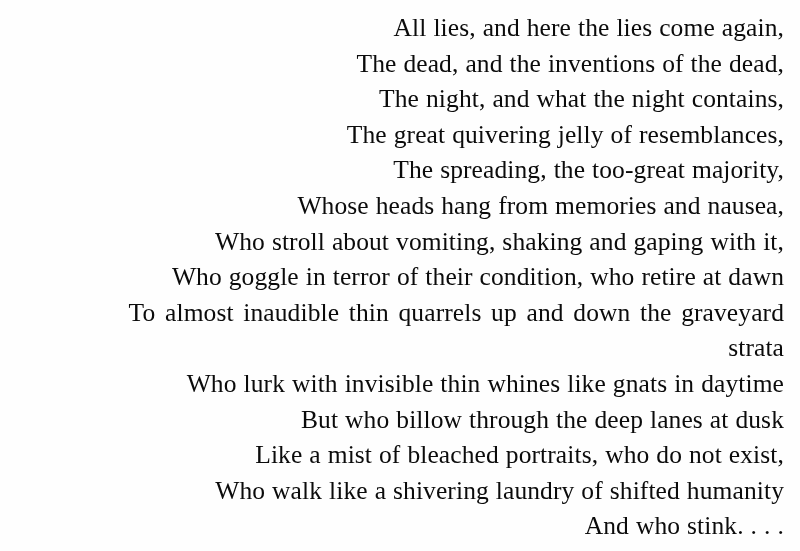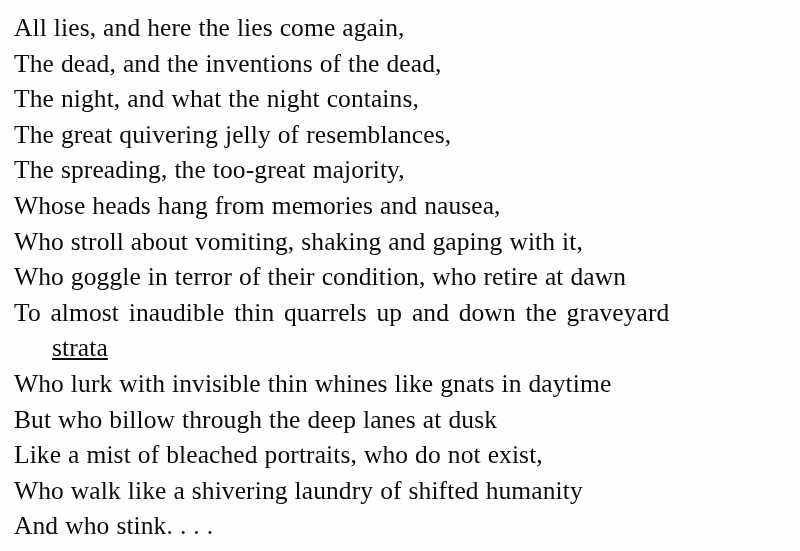--- a/index.html
+++ b/index.html
@@ -26,24 +26,24 @@
     display: block;
     font-size: 25.5px;
     line-height: 35.6px;
     letter-spacing: 0.1px;
     word-spacing: 0.5px;
     white-space: pre;
   }
   .line {
     display: block;
     white-space: pre;
+    text-align: right;
   }
   .line.indent {
     padding-left: 38px;
-    text-decoration: underline;
   }
   
   .line.wide {
     word-spacing: 3.2px;
   }
 </style>
 </head>
 <body>
 
 <div class="page">

